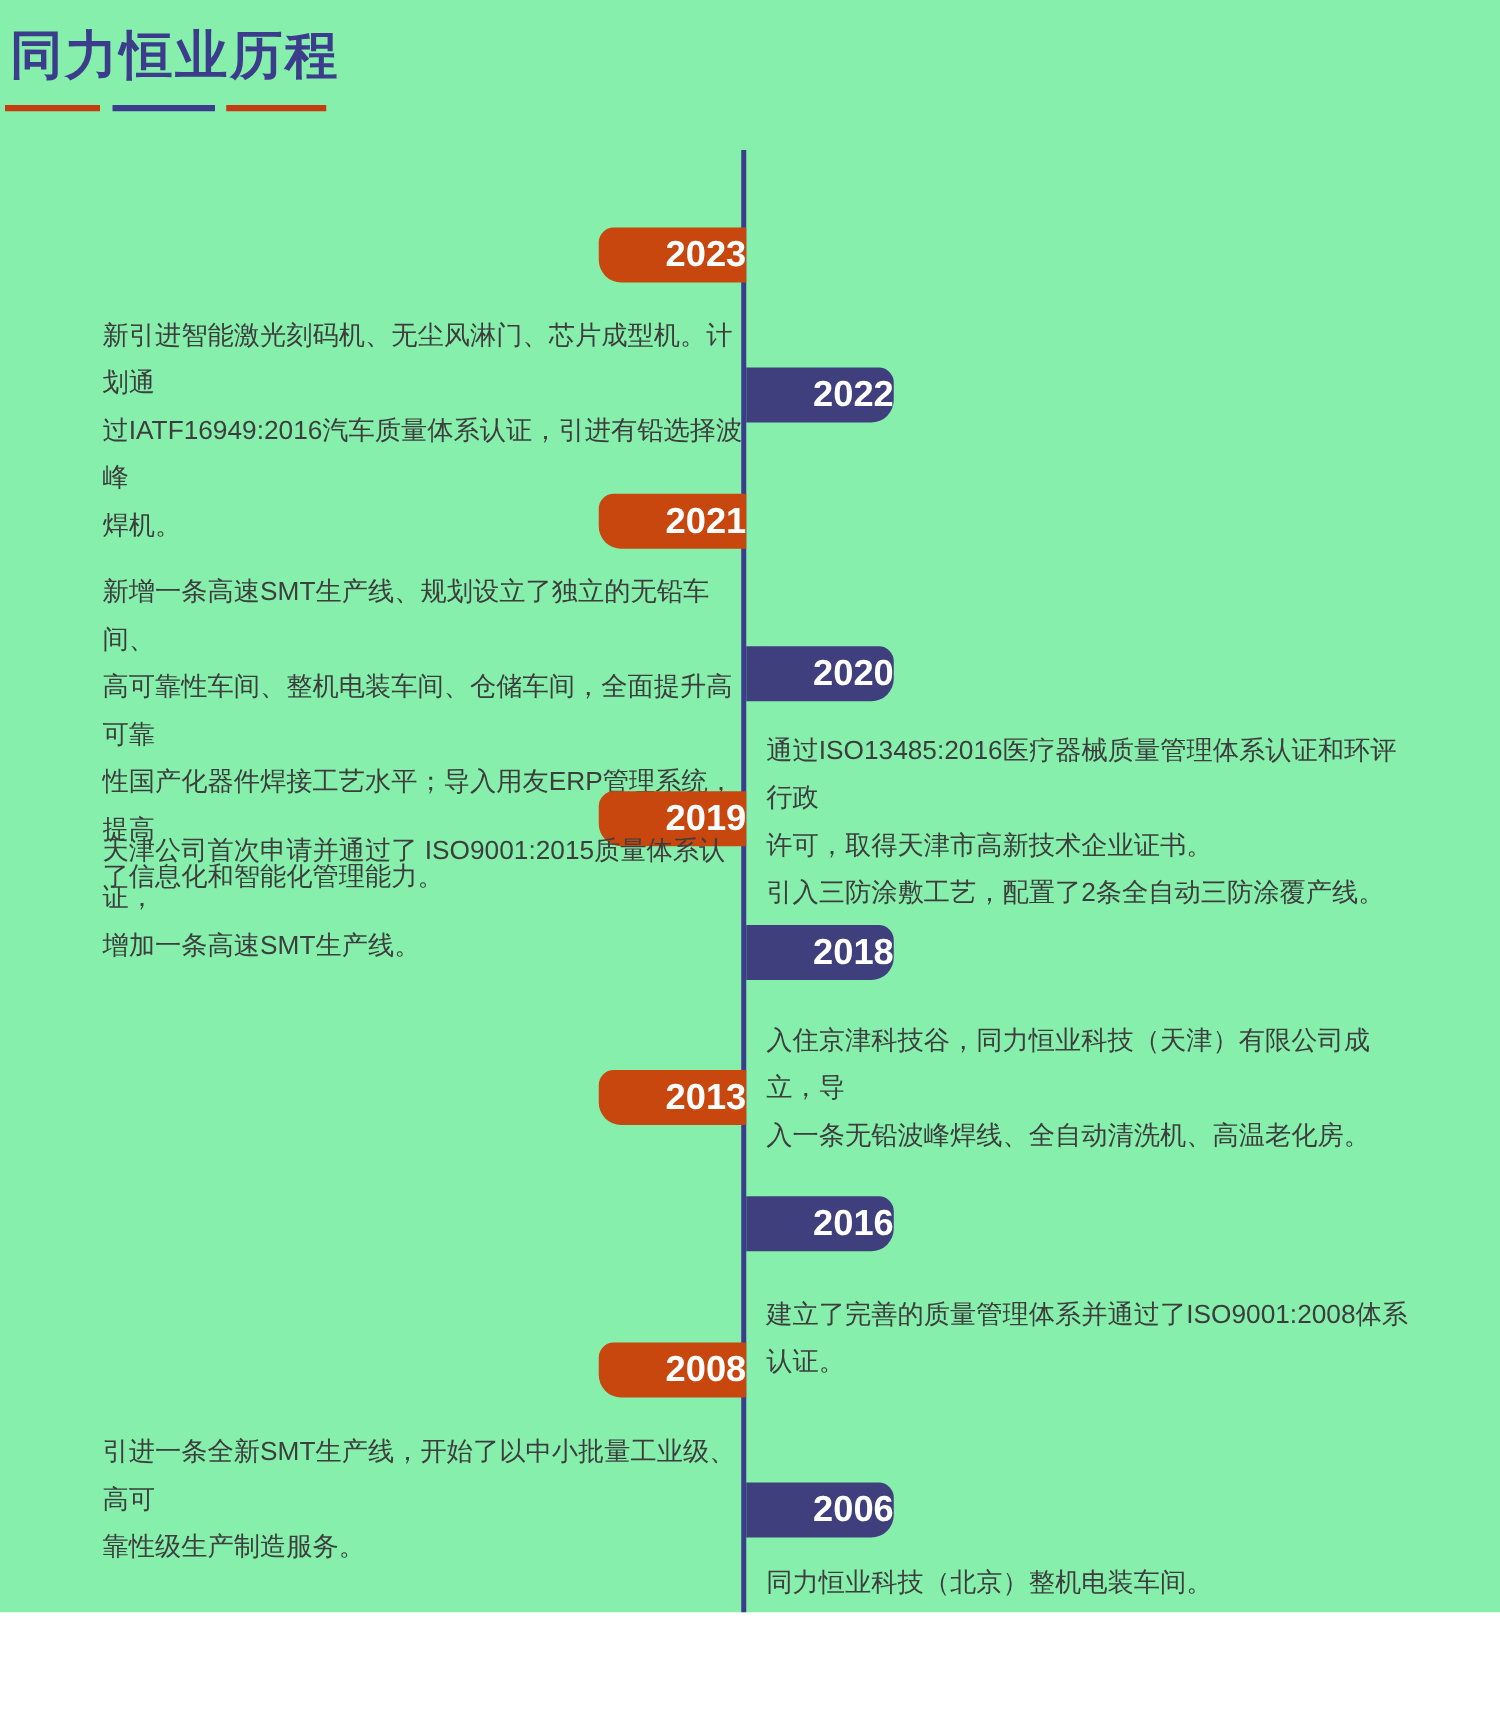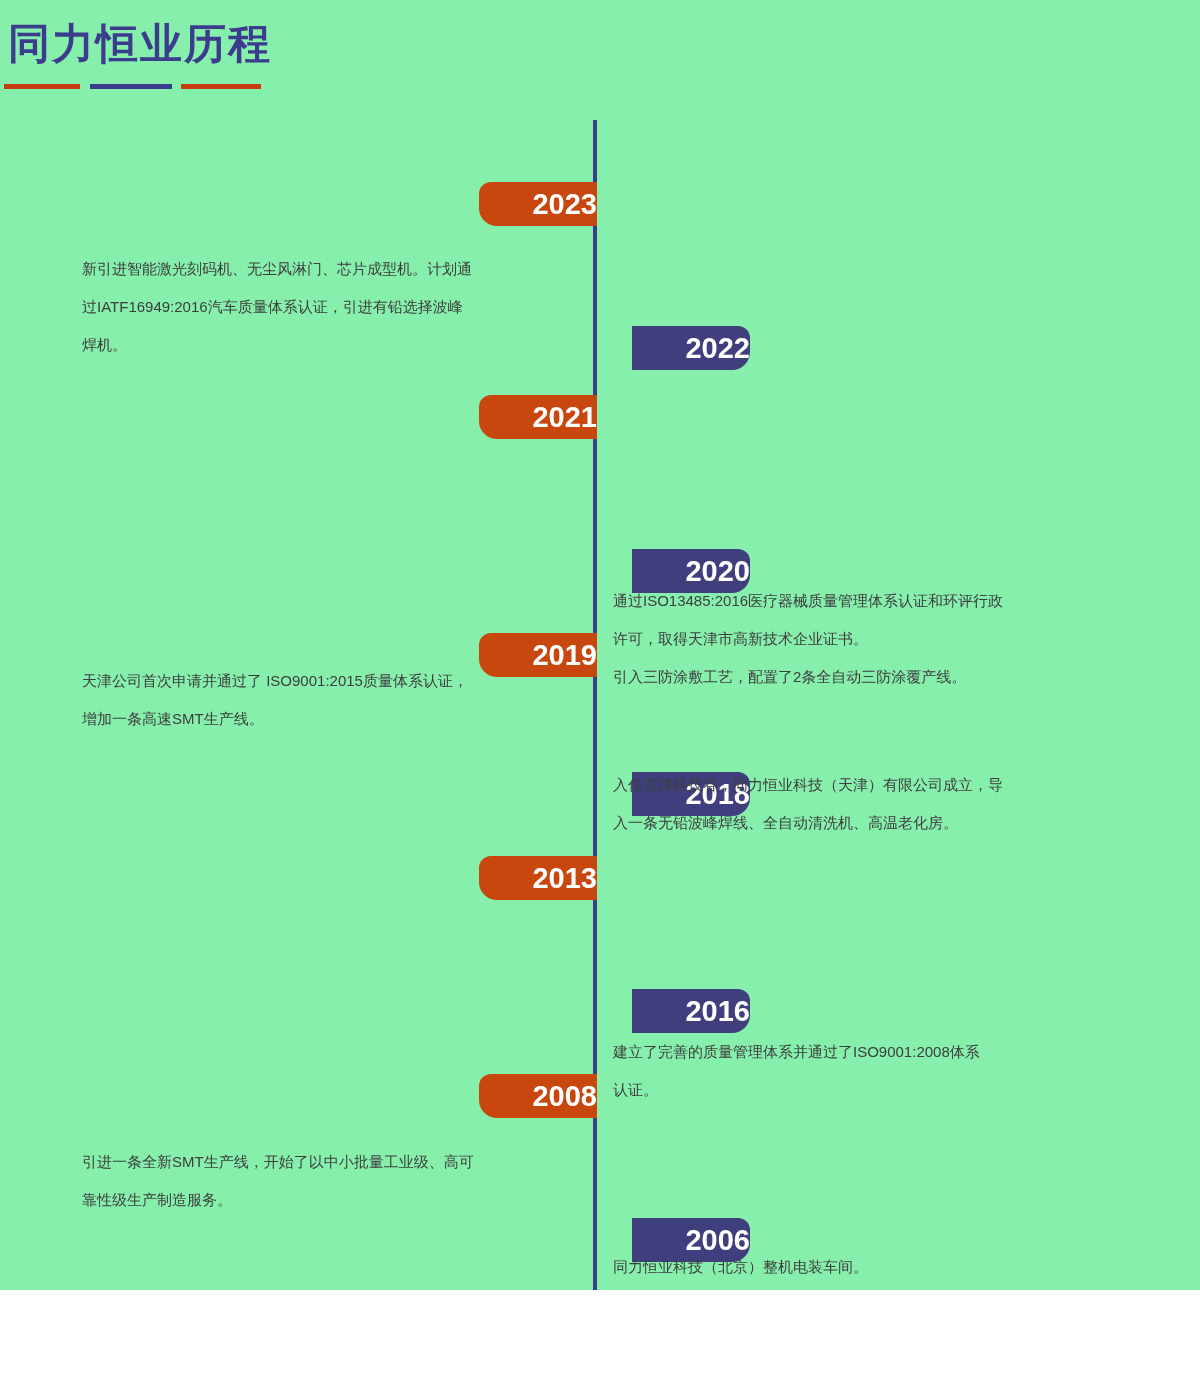--- a/index.html
+++ b/index.html
@@ -13,23 +13,23 @@
   .dash1 { left:4px;   width:76px; background:#c43c10; }
   .dash2 { left:90px;  width:82px; background:#3c3c8d; }
   .dash3 { left:181px; width:80px; background:#c43c10; }
 
   .vline { position:absolute; left:593px; top:120px; width:4px; height:1240px;
            background:#3c3c8d; }
 
   .badge { position:absolute; width:118px; height:44px; line-height:44px;
            color:#ffffff; font-weight:bold; font-size:29px; text-align:right; }
   .badge.bleft  { left:479px; background:#c7470e; border-radius:12px 0 0 18px; }
-  .badge.bright { left:632px; background:#403f7d; border-radius:0 12px 18px 0;margin-top:32px; }
+  .badge.bright { left:597px; background:#403f7d; border-radius:0 12px 18px 0; }
 
-  .desc { position:absolute; width:515px; font-size:15px; line-height:38px;
+  .desc { position:absolute; width:515px; font-size:21px; line-height:38px;
           color:#3d3d3d; white-space:pre-line; }
   .desc.dleft  { left:82px; }
   .desc.dright { left:613px; }
 </style>
 </head>
 <body>
 
 <div class="page">
 
   <div class="title">同力恒业历程</div>
@@ -40,32 +40,36 @@
   <div class="vline"></div>
 
   <div class="badge bleft" style="top:182px">2023</div>
   <div class="desc dleft" style="top:250px">新引进智能激光刻码机、无尘风淋门、芯片成型机。计划通
 过IATF16949:2016汽车质量体系认证，引进有铅选择波峰
 焊机。</div>
 
   <div class="badge bright" style="top:294px">2022</div>
 
   <div class="badge bleft" style="top:395px">2021</div>
+  <div class="desc dleft" style="top:455px">新增一条高速SMT生产线、规划设立了独立的无铅车间、
+高可靠性车间、整机电装车间、仓储车间，全面提升高可靠
+性国产化器件焊接工艺水平；导入用友ERP管理系统，提高
+了信息化和智能化管理能力。</div>
 
   <div class="badge bright" style="top:517px">2020</div>
   <div class="desc dright" style="top:582px">通过ISO13485:2016医疗器械质量管理体系认证和环评行政
 许可，取得天津市高新技术企业证书。
 引入三防涂敷工艺，配置了2条全自动三防涂覆产线。</div>
 
   <div class="badge bleft" style="top:633px">2019</div>
   <div class="desc dleft" style="top:662px">天津公司首次申请并通过了 ISO9001:2015质量体系认证，
 增加一条高速SMT生产线。</div>
 
   <div class="badge bright" style="top:740px">2018</div>
-  <div class="desc dright" style="top:766px">入住京津科技谷，同力恒业科技（天津）有限公司成立，导
+  <div class="desc dright" style="top:814px">入住京津科技谷，同力恒业科技（天津）有限公司成立，导
 入一条无铅波峰焊线、全自动清洗机、高温老化房。</div>
 
   <div class="badge bleft" style="top:856px">2013</div>
 
   <div class="badge bright" style="top:957px">2016</div>
   <div class="desc dright" style="top:1033px">建立了完善的质量管理体系并通过了ISO9001:2008体系
 认证。</div>
 
   <div class="badge bleft" style="top:1074px">2008</div>
   <div class="desc dleft" style="top:1143px">引进一条全新SMT生产线，开始了以中小批量工业级、高可

